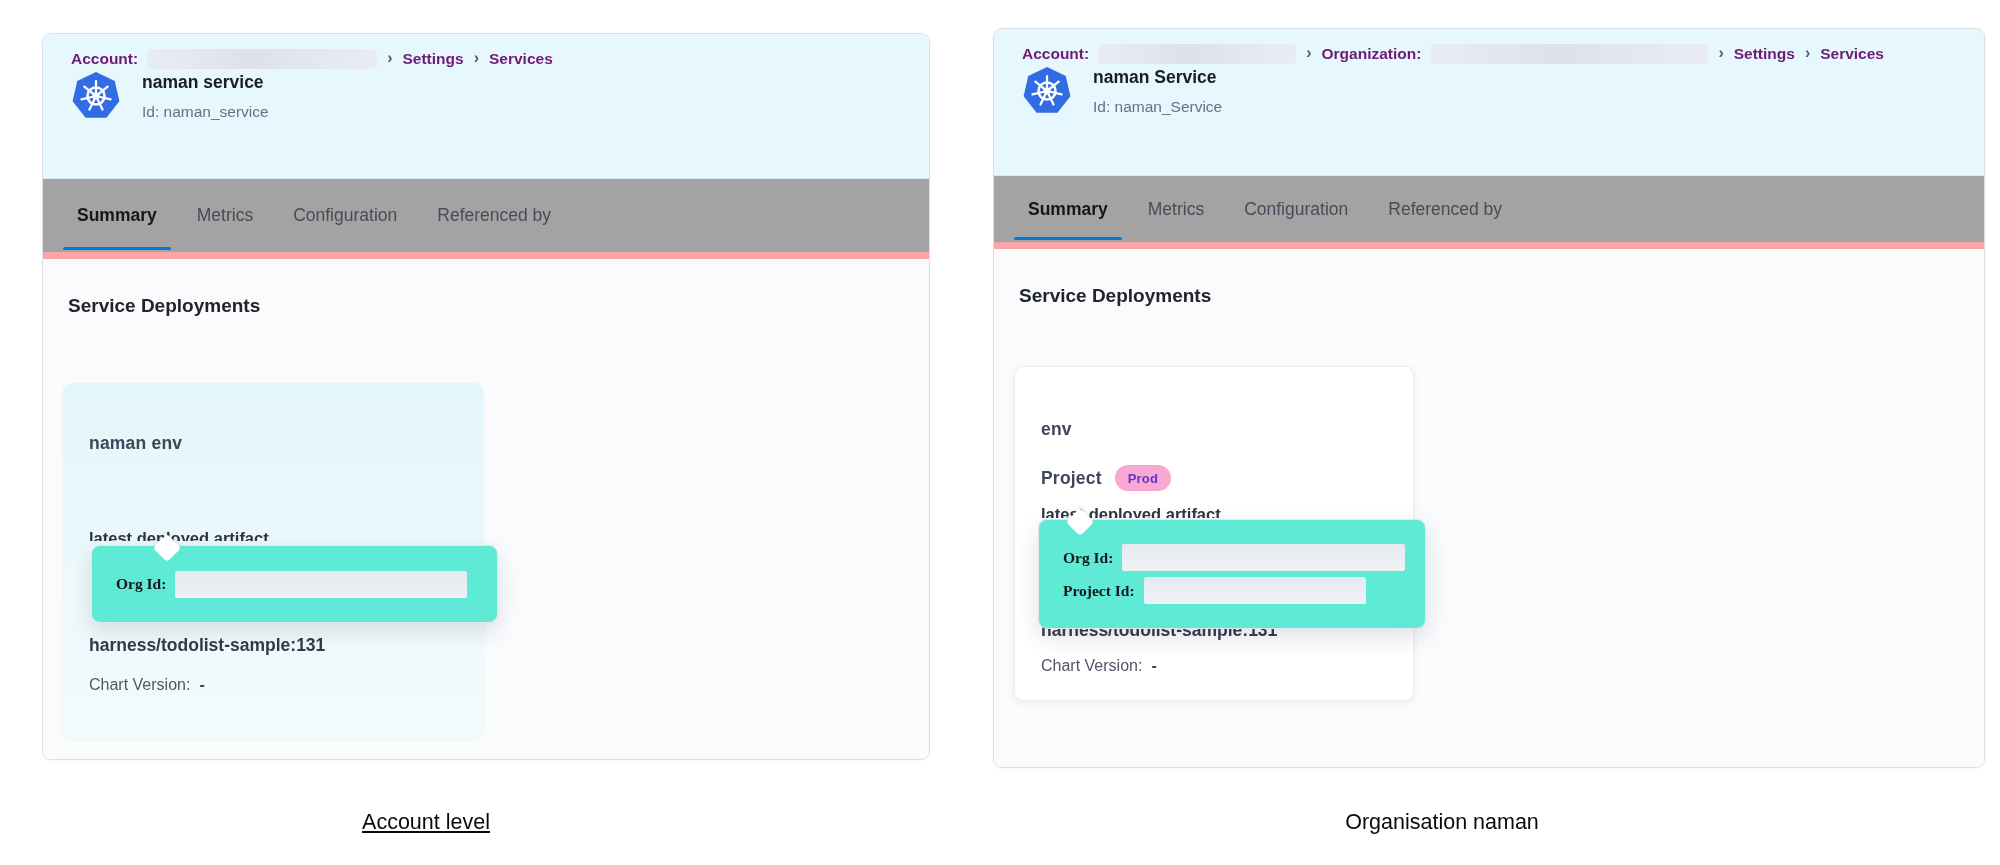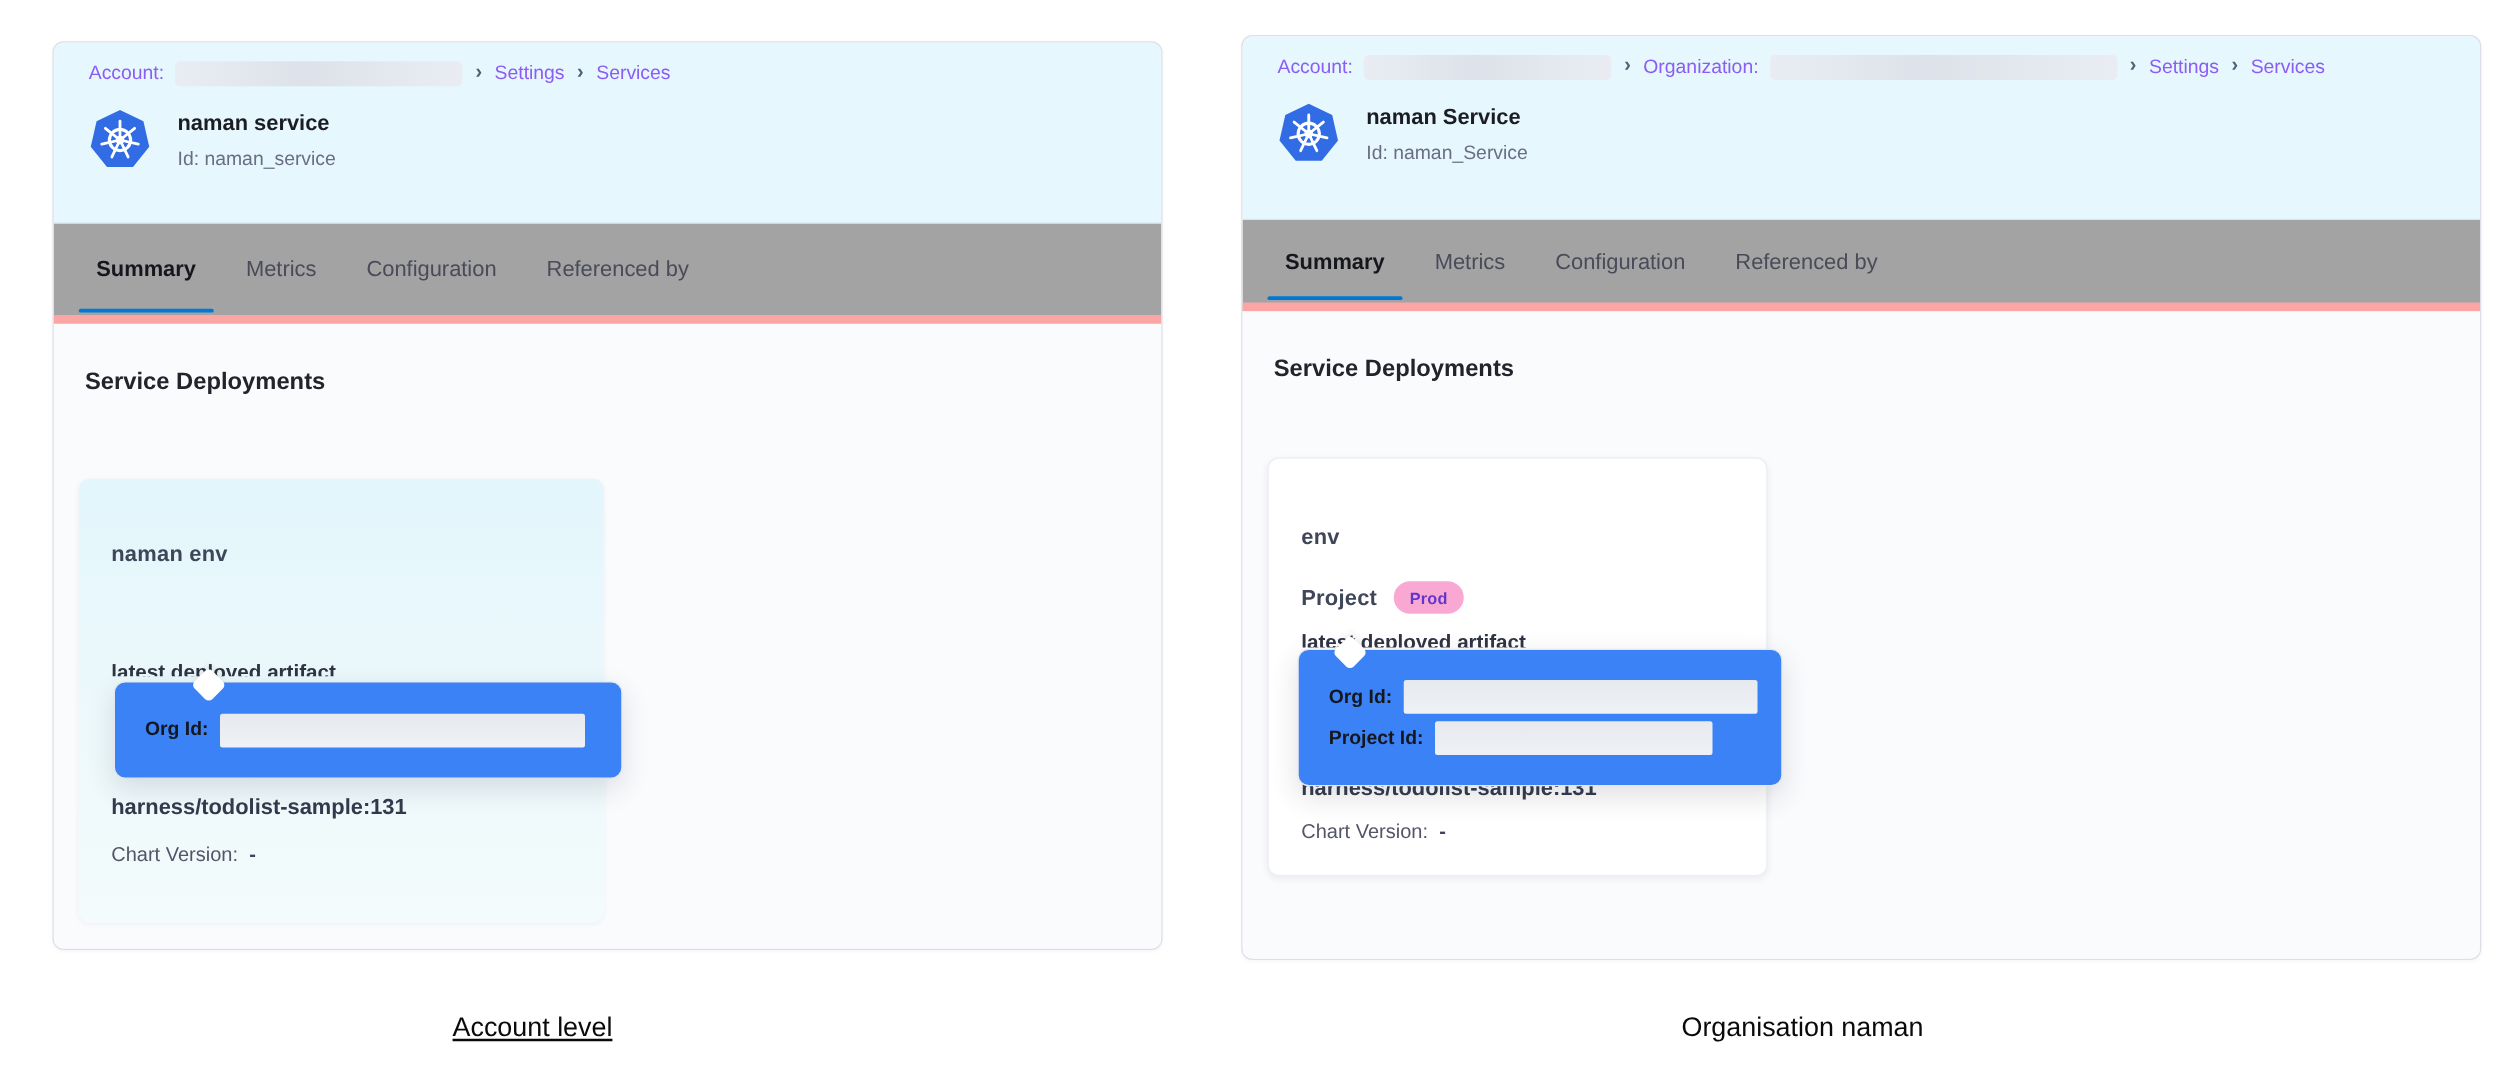--- a/index.html
+++ b/index.html
@@ -11,25 +11,25 @@
   .panel { position:absolute; background:#fafbfd; border:1px solid #dcdfe7;
            border-radius:9px; overflow:hidden; box-shadow:0 1px 3px rgba(40,41,61,.04); }
   .panel-left  { left:42px;  top:33px; width:888px; height:727px; }
   .panel-right { left:993px; top:28px; width:992px; height:740px; }
 
   
   .panel-header { background:#e6f7fd; border-bottom:1px solid #d9e8ef; padding:13px 28px 0 28px; }
   .panel-left  .panel-header { height:145px; }
   .panel-right .panel-header { height:147px; }
   .breadcrumb { display:flex; align-items:center; gap:9px; height:24px; font-size:15.5px; }
-  .crumb-link { color:#8b5cf6; cursor:pointer; white-space:nowrap; }
+  .crumb-link { color:#701a75; cursor:pointer; white-space:nowrap;font-weight:bold; }
   .crumb-sep  { color:#4e6276; font-size:16px; font-weight:600; padding:0 1px; transform:translateY(-1px); }
   .crumb-redacted { height:20px; border-radius:4px;
         background:linear-gradient(90deg,#e9edf3,#dde2ea 45%,#e9edf3); }
-  .identity { display:flex; align-items:center; margin-top:16px; }
+  .identity { display:flex; align-items:center; margin-top:0; }
   .k8s-badge { width:50px; height:50px; flex:0 0 50px; }
   .id-texts { margin-left:21px; }
   .svc-name { font-size:17.5px; font-weight:700; color:#1b1d23; }
   .svc-id   { font-size:15.5px; color:#6b6d85; margin-top:10px; }
 
   
   .tabs-row { background:#a3a3a3; border-bottom:7px solid #fca5a5;
               display:flex; align-items:flex-end; padding:0 14px; }
   .panel-left  .tabs-row { height:80px; }
   .panel-right .tabs-row { height:73px; }
@@ -72,22 +72,22 @@
   .occluded-line span { font-size:16.5px; font-weight:600; color:#2f3443; white-space:nowrap; }
   .artifact-line { font-size:17.5px; font-weight:600; color:#343a4e; }
   .panel-left  .artifact-line { top:252px; }
   .panel-right .artifact-line { top:253px; }
   .chart-line { font-size:16px; color:#535568; }
   .panel-left  .chart-line { top:293px; }
   .panel-right .chart-line { top:290px; }
   .chart-line .chart-val { font-weight:700; color:#3f4458; margin-left:9px; }
 
   
-  .tooltip { position:absolute; background:#3b82f6; border:1px solid #e6e7ee; border-radius:9px;
-             box-shadow:0 8px 22px rgba(40,41,61,.14); z-index:5; }
+  .tooltip { position:absolute; background:#5eead4; border:1px solid #e6e7ee; border-radius:9px;
+             box-shadow:0 8px 22px rgba(40,41,61,.14); z-index:5;font-family:Liberation Serif, serif; }
   .panel-left  .tooltip { left:48px; top:286px; width:407px; height:78px; }
   .panel-right .tooltip { left:44px; top:270px; width:388px; height:110px; }
   .tooltip-arrow { position:absolute; top:-8px; width:20px; height:20px; background:#ffffff;
              transform:rotate(45deg); border-radius:4px;
              box-shadow:-3px -3px 4px rgba(40,41,61,.05); }
   .panel-left  .tooltip-arrow { left:65px; }
   .panel-right .tooltip-arrow { left:31px; }
   .tooltip-body { position:relative; height:100%; display:flex; flex-direction:column;
              justify-content:center; gap:6px; padding:0 18px 0 24px; }
   .t-row { display:flex; align-items:center; }

